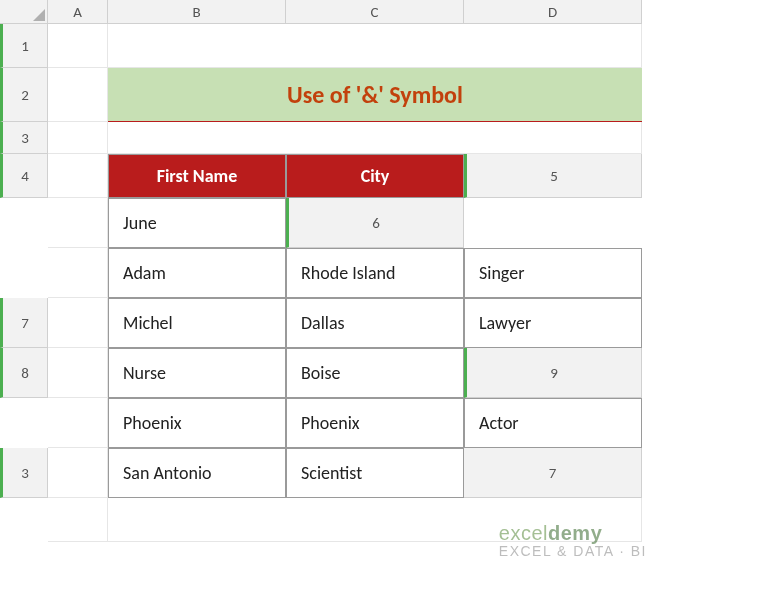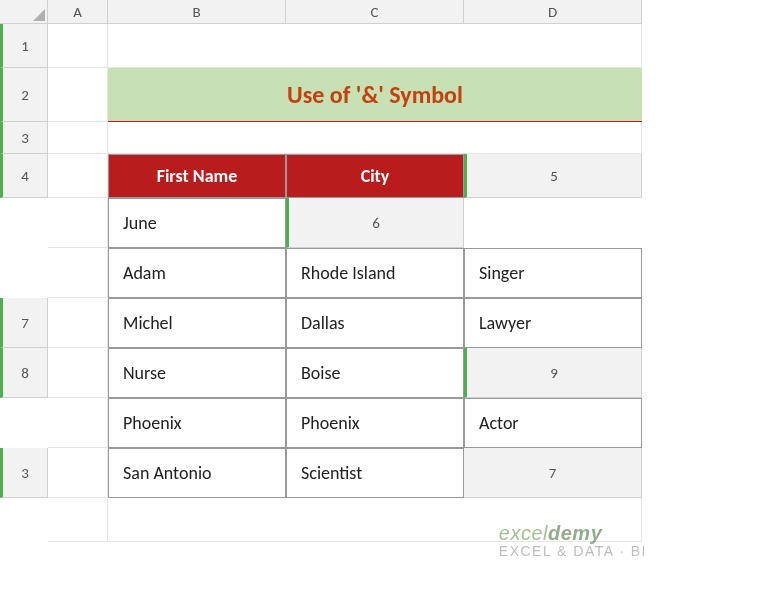--- a/index.html
+++ b/index.html
@@ -104,21 +104,20 @@
       right: 120px;
       bottom: 42px;
       opacity: 0.55;
       font-family: Arial, sans-serif;
     }
     .watermark .wm-main {
       font-size: 20px;
       color: #5b8c3e;
       font-weight: 500;
       letter-spacing: 0.5px;
-      font-style: italic;
     }
     .watermark .wm-main .wm-accent {
       color: #3a6b2e;
       font-weight: bold;
     }
     .watermark .wm-sub {
       font-size: 14px;
       color: #888;
       letter-spacing: 1.5px;
       margin-top: -2px;

